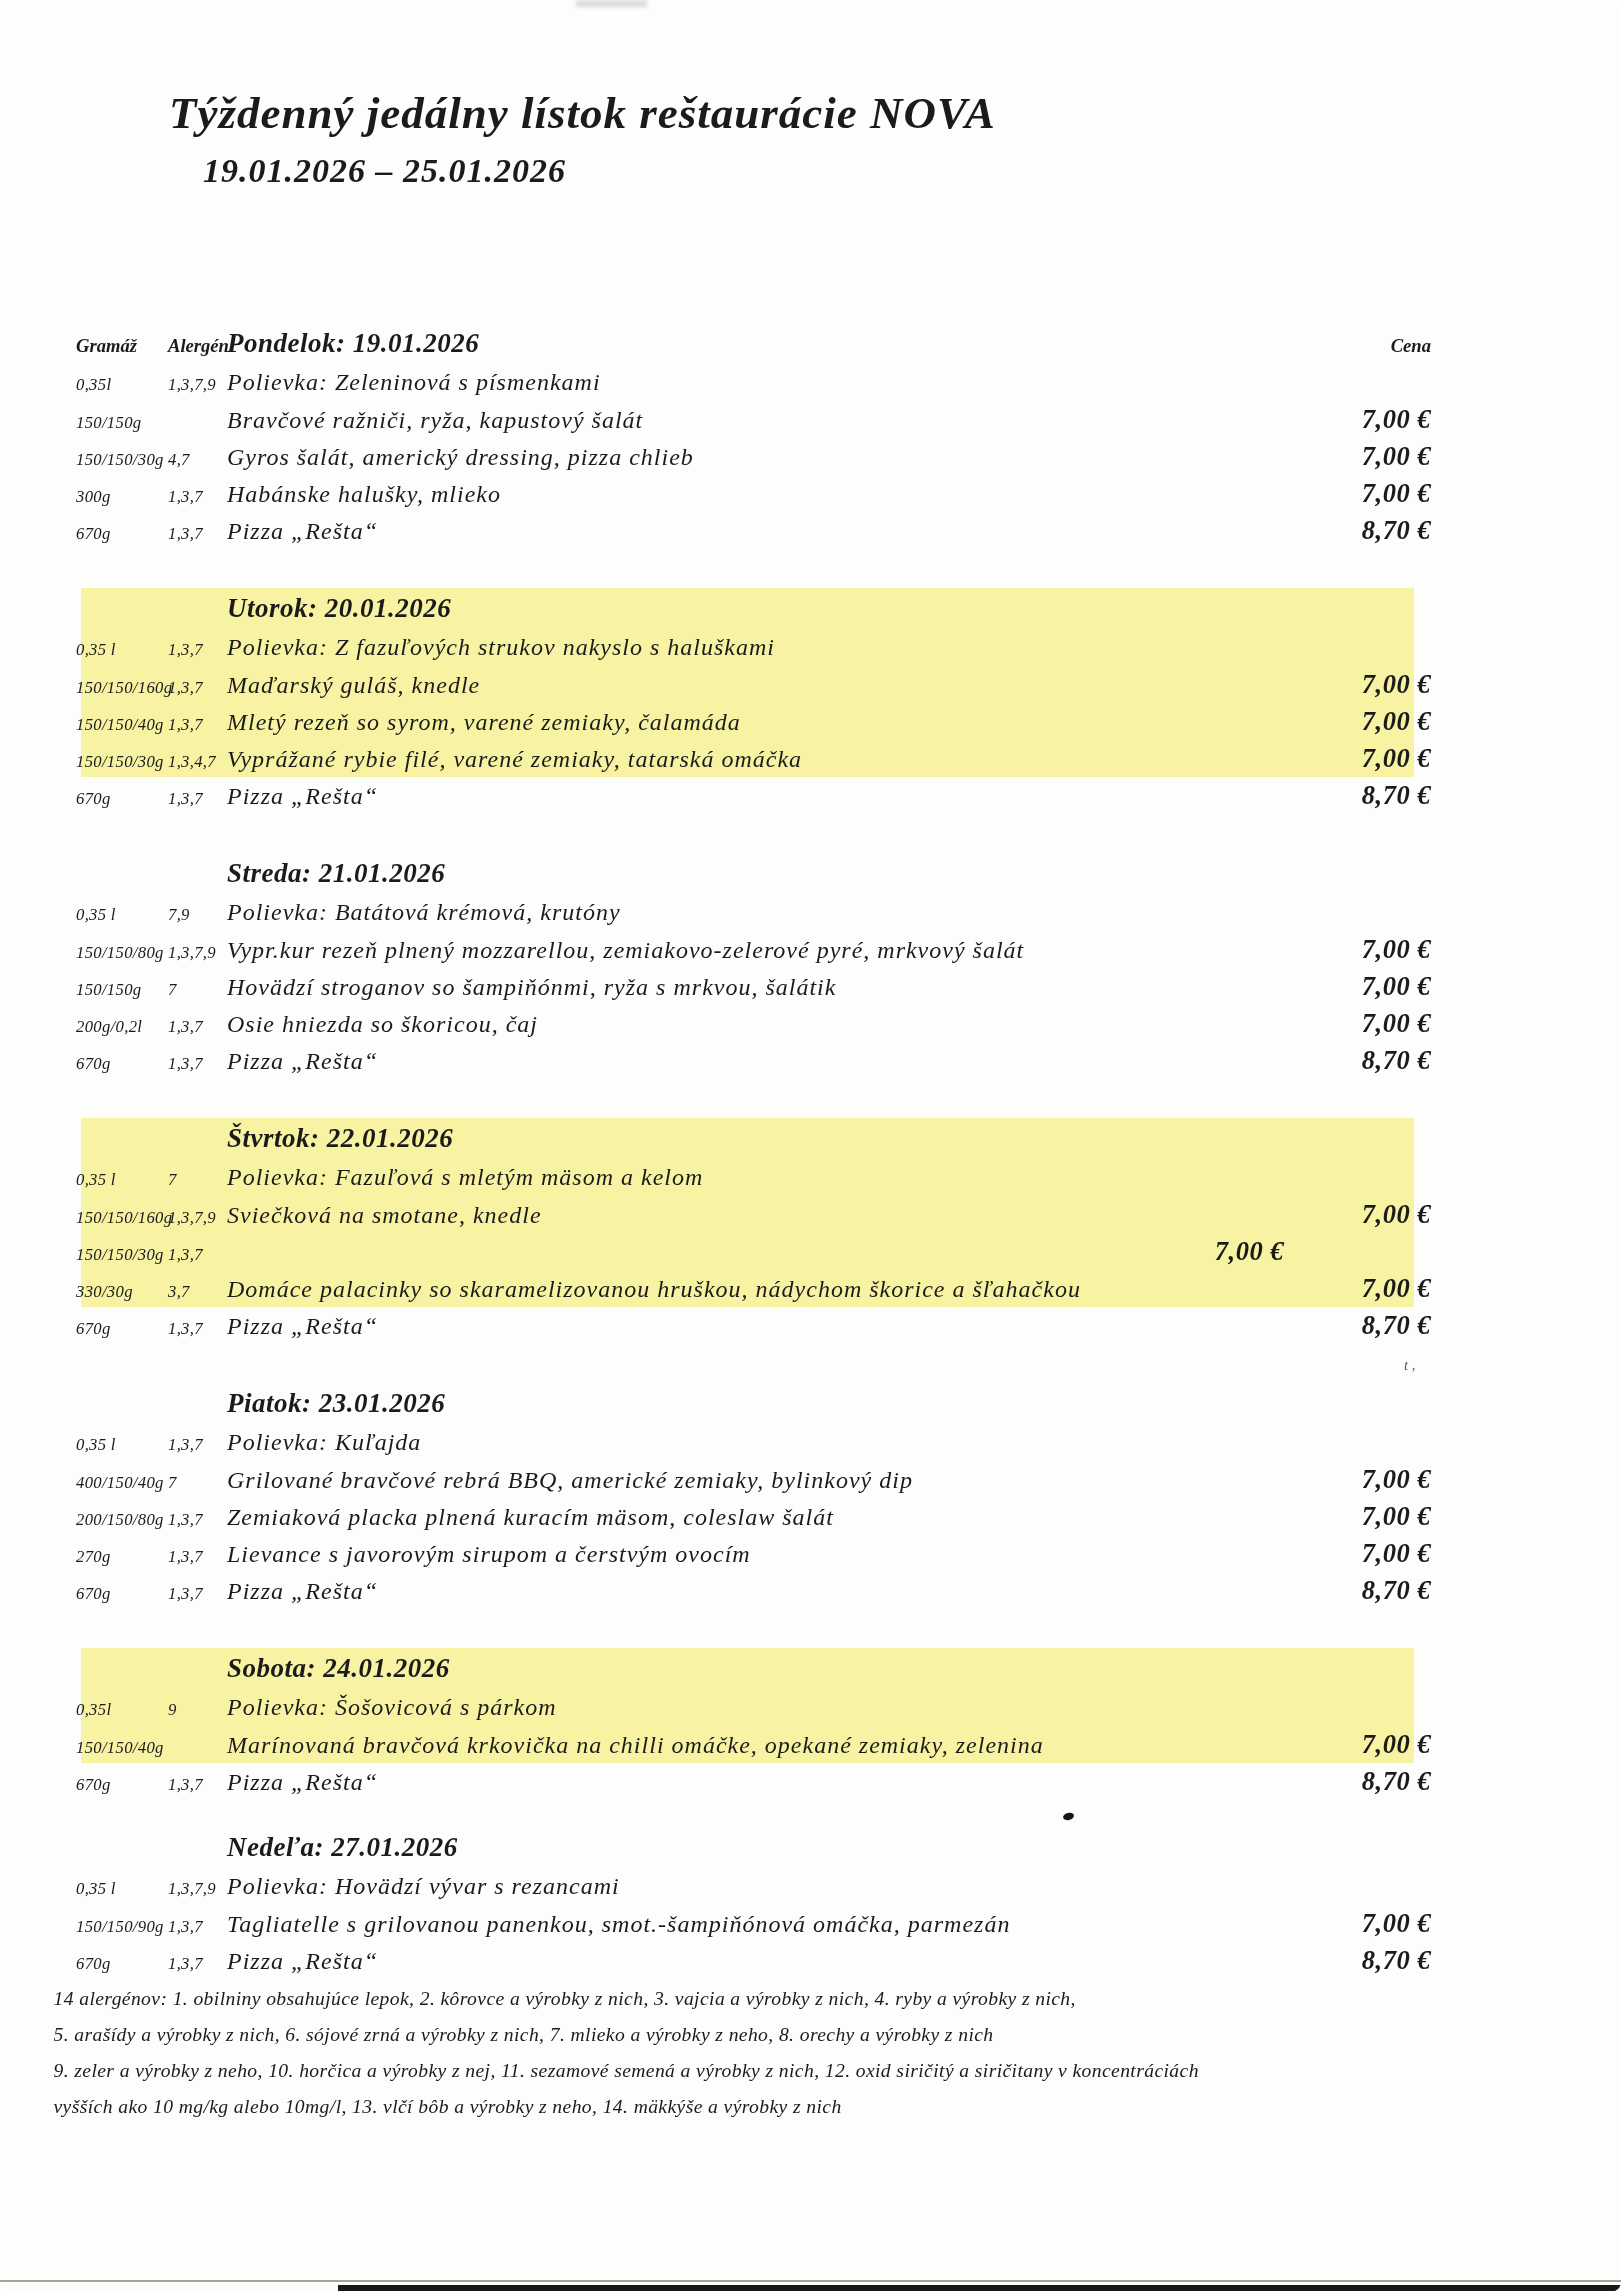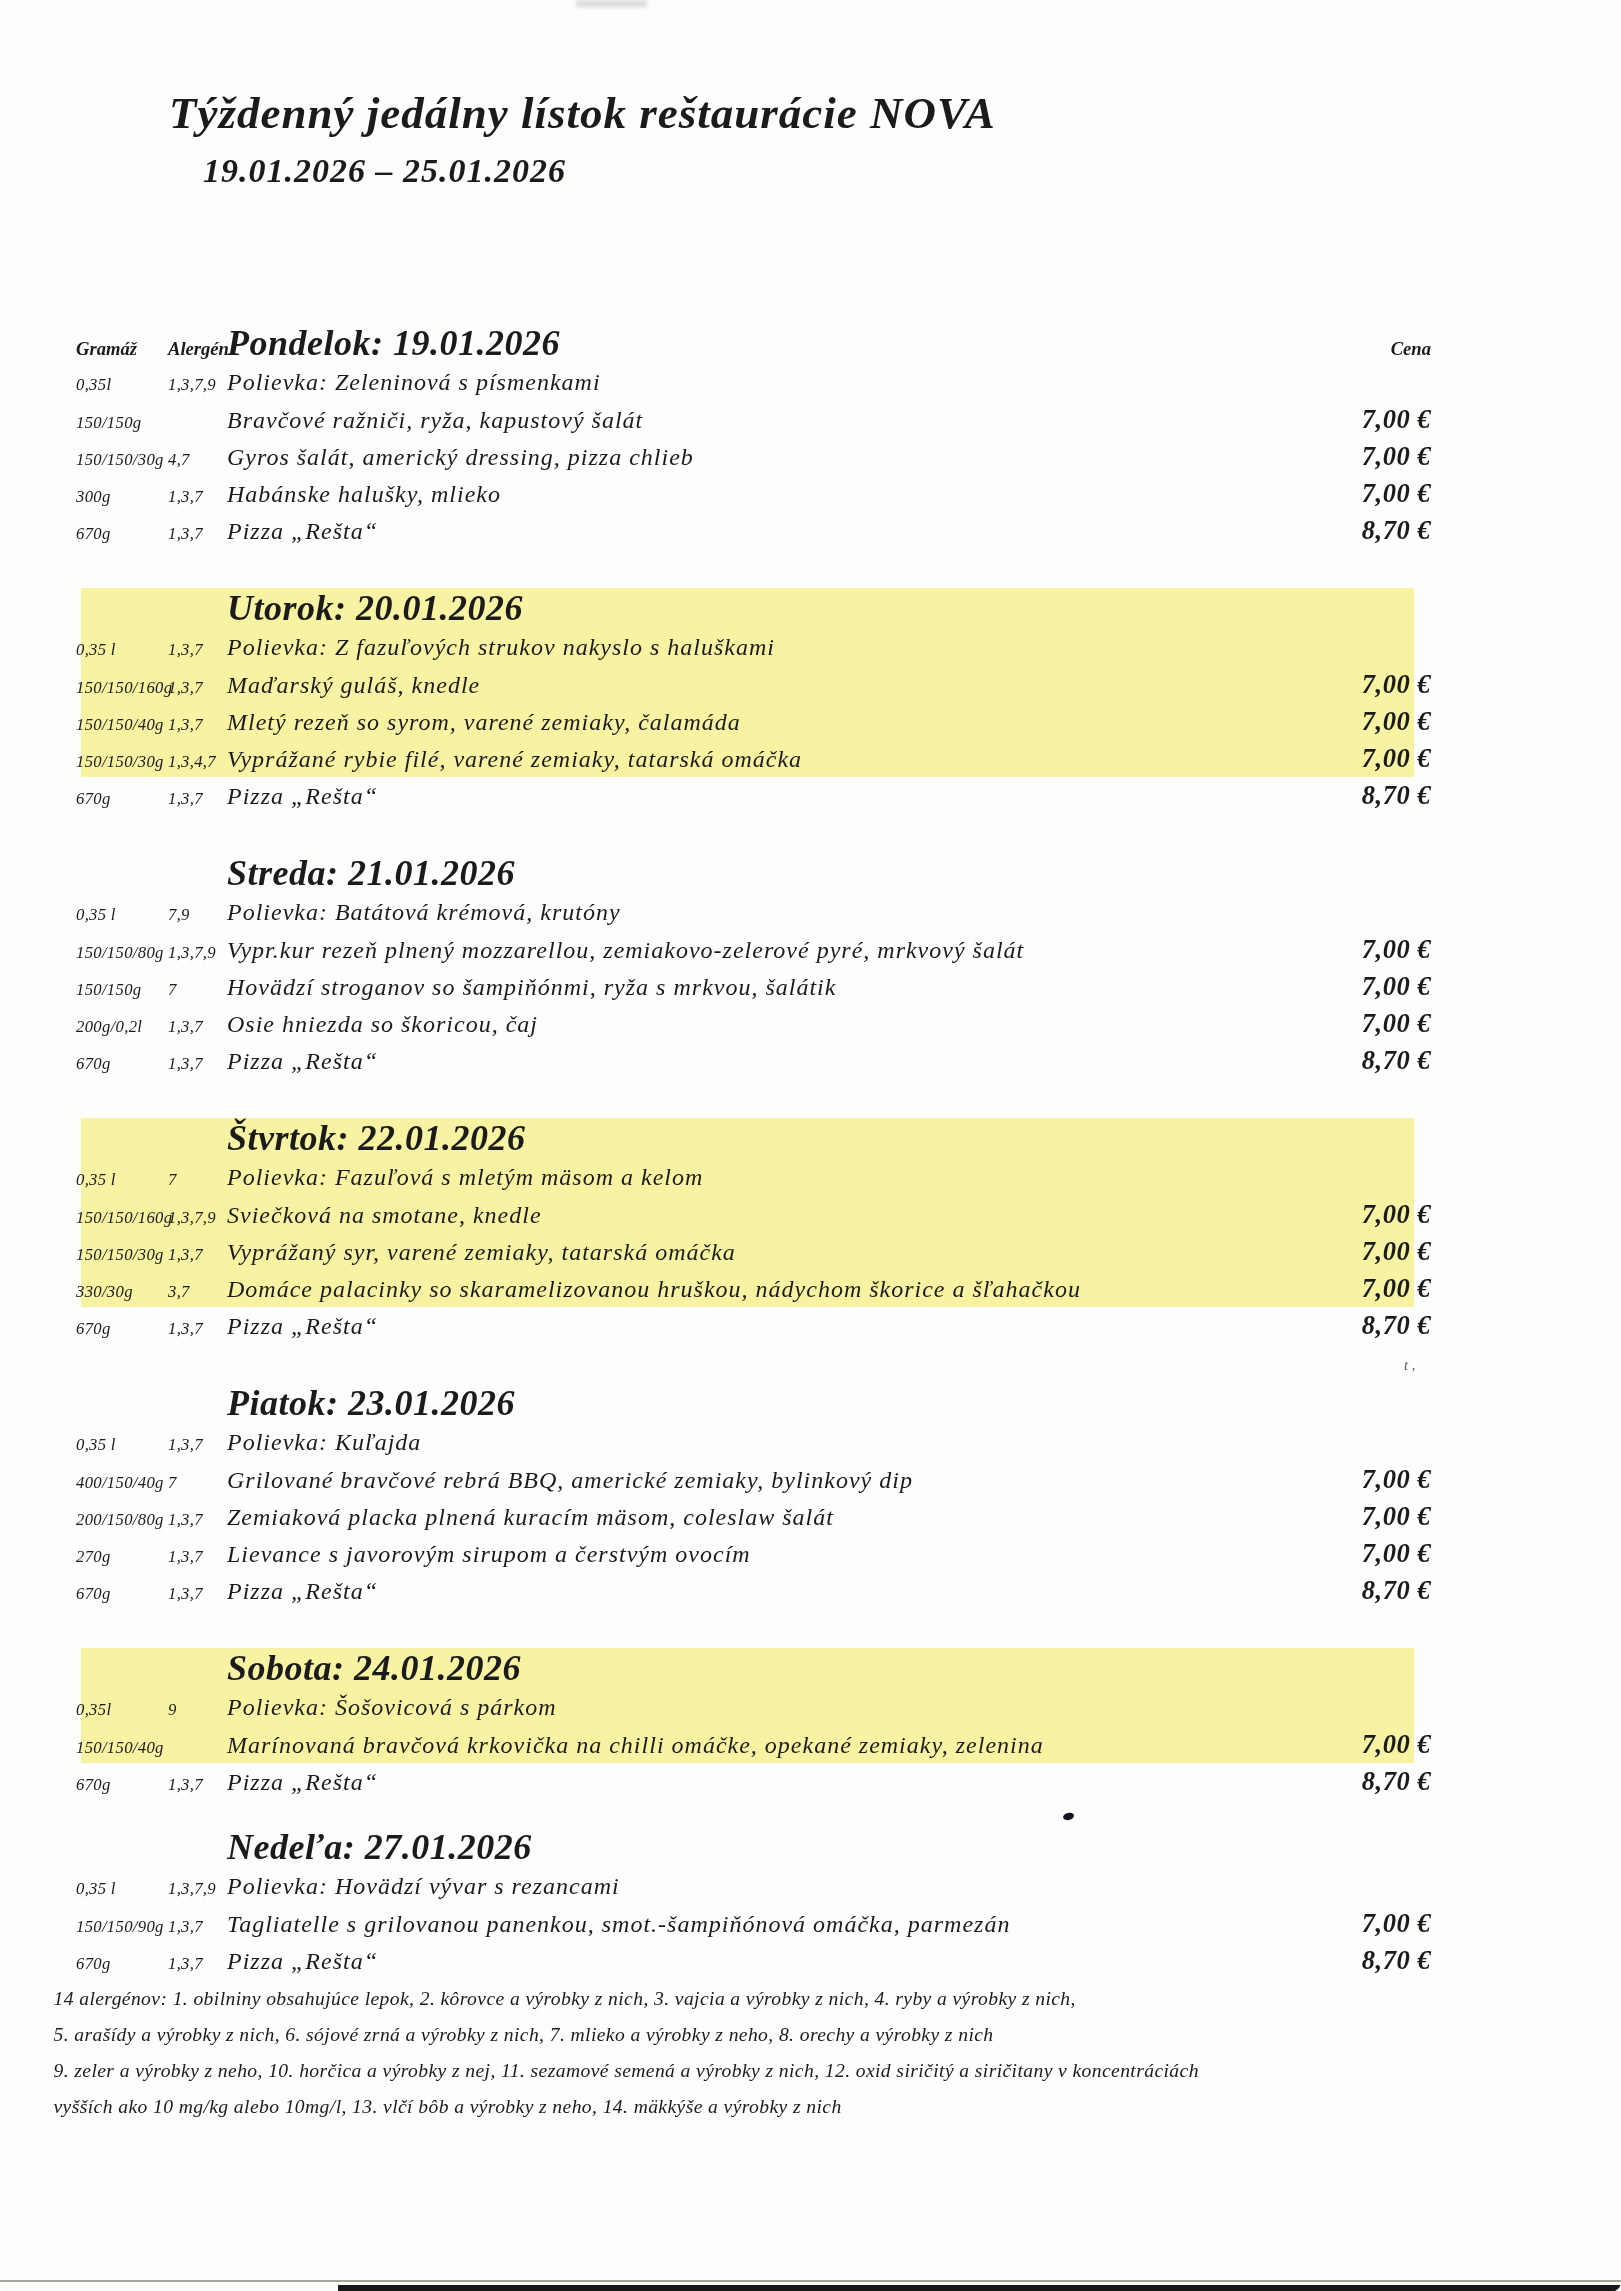--- a/index.html
+++ b/index.html
@@ -60,21 +60,21 @@
   .day-header > * { line-height: 41px; }
   .item-row { height: 37px; }
   .item-row > * { line-height: 37px; }
   .cell { white-space: nowrap; min-width: 0; }
   .col-label {
     font-size: 18.6px;
     font-weight: bold;
     font-style: italic;
   }
   .day-name {
-    font-size: 36px;
+    font-size: 27px;
     font-weight: bold;
     font-style: italic;
     letter-spacing: 0.5px;
   }
   .gramaz, .alergen {
     font-size: 16.7px;
     font-style: italic;
     letter-spacing: 0.3px;
   }
   .dish {
@@ -261,21 +261,20 @@
         </div>
         <div class="row item-row hl">
           <div class="cell gramaz">150/150/160g</div>
           <div class="cell alergen">1,3,7,9</div>
           <div class="cell dish">Sviečková na smotane, knedle</div>
           <div class="cell price">7,00 €</div>
         </div>
         <div class="row item-row hl">
           <div class="cell gramaz">150/150/30g</div>
           <div class="cell alergen">1,3,7</div>
-          <div class="cell dish">Vyprážaný syr, varené zemiaky, tatarská omáčka</div>
           <div class="cell price">7,00 €</div>
         </div>
         <div class="row item-row hl">
           <div class="cell gramaz">330/30g</div>
           <div class="cell alergen">3,7</div>
           <div class="cell dish">Domáce palacinky so skaramelizovanou hruškou, nádychom škorice a šľahačkou</div>
           <div class="cell price">7,00 €</div>
         </div>
         <div class="row item-row">
           <div class="cell gramaz">670g</div>

